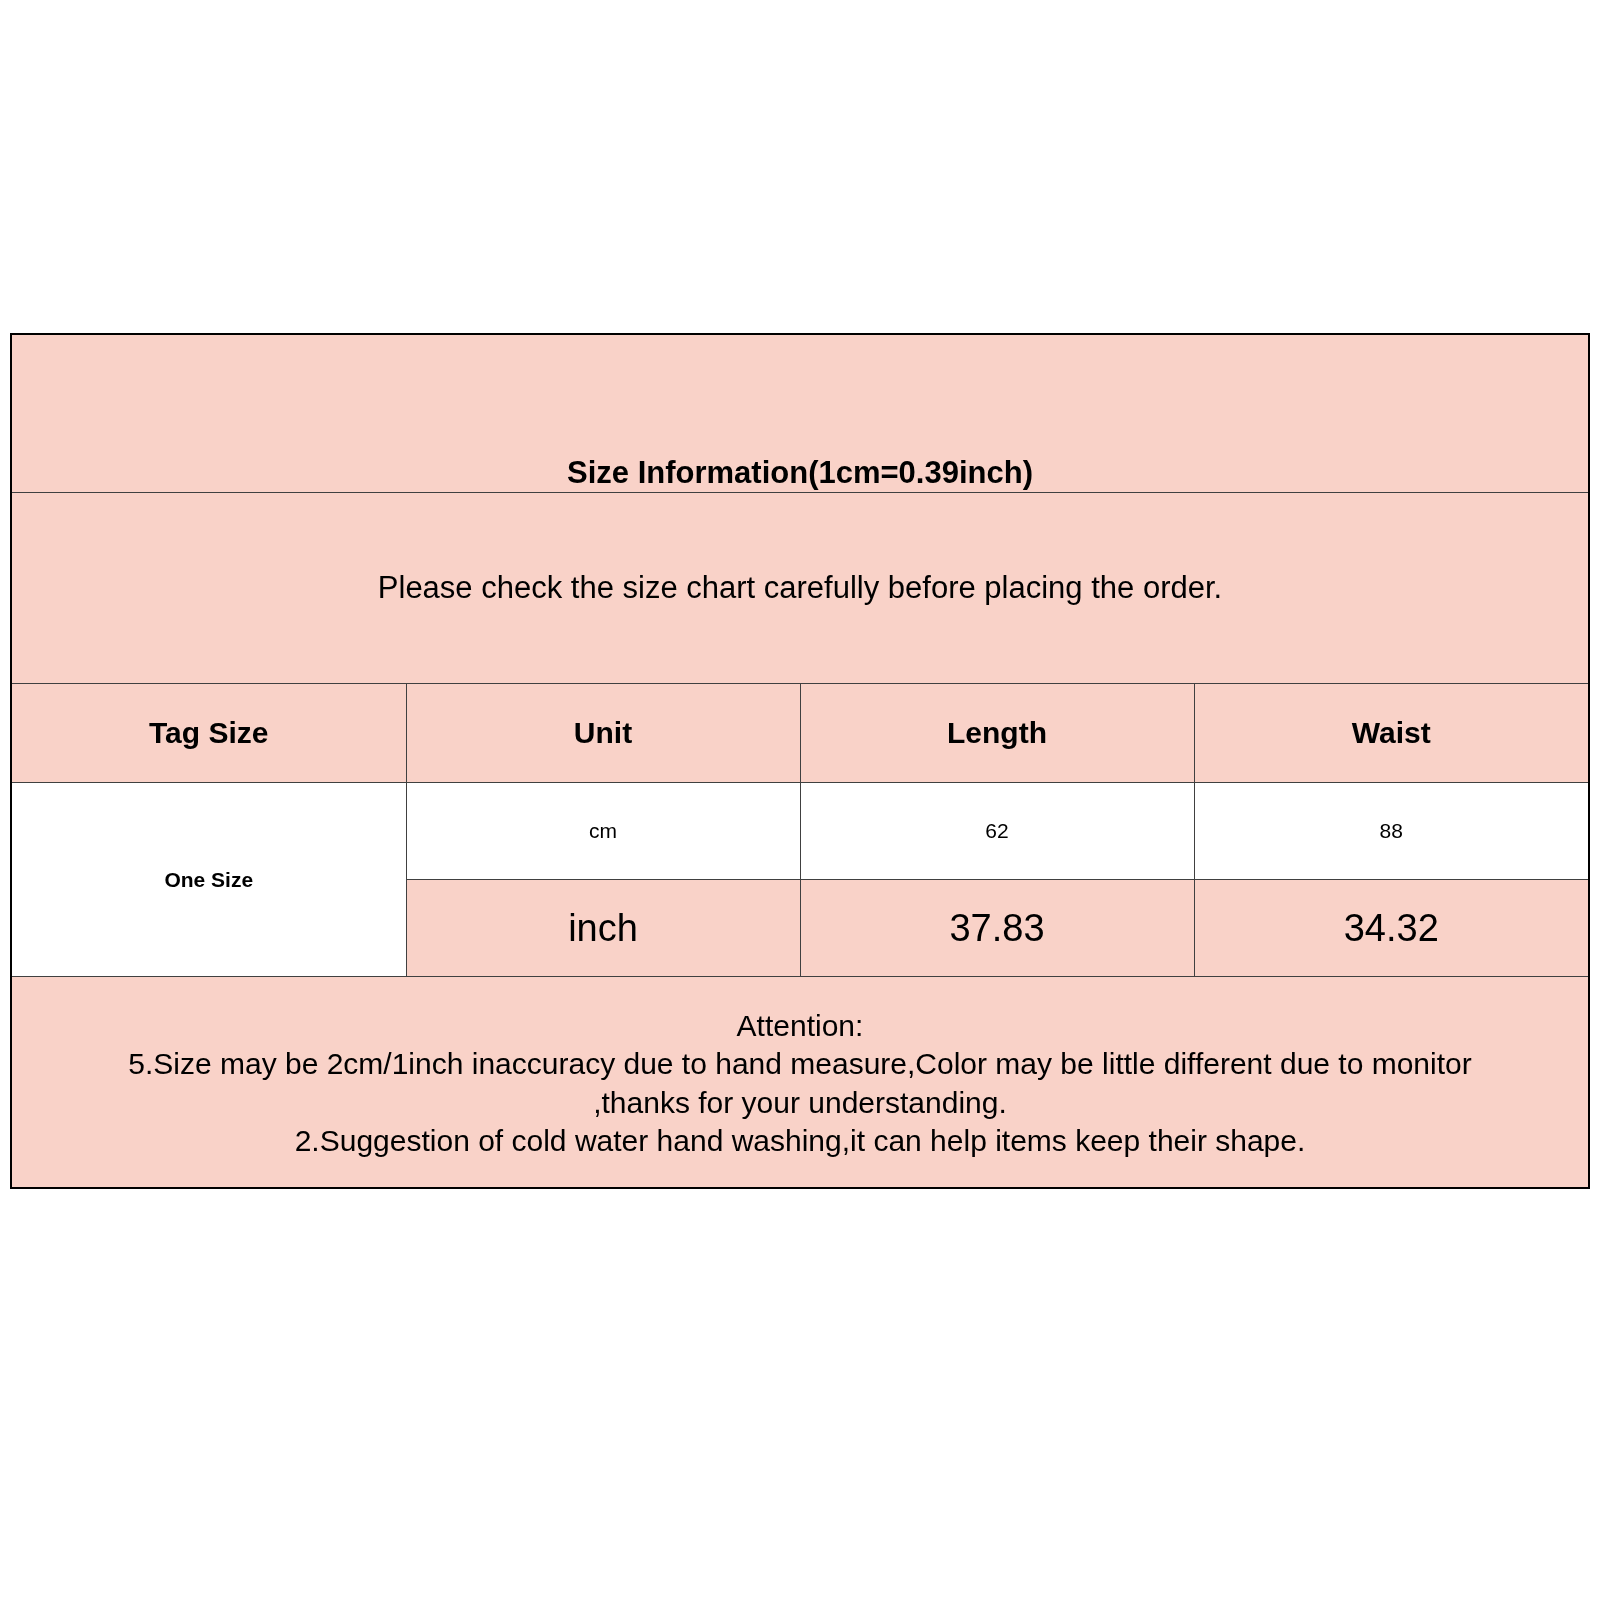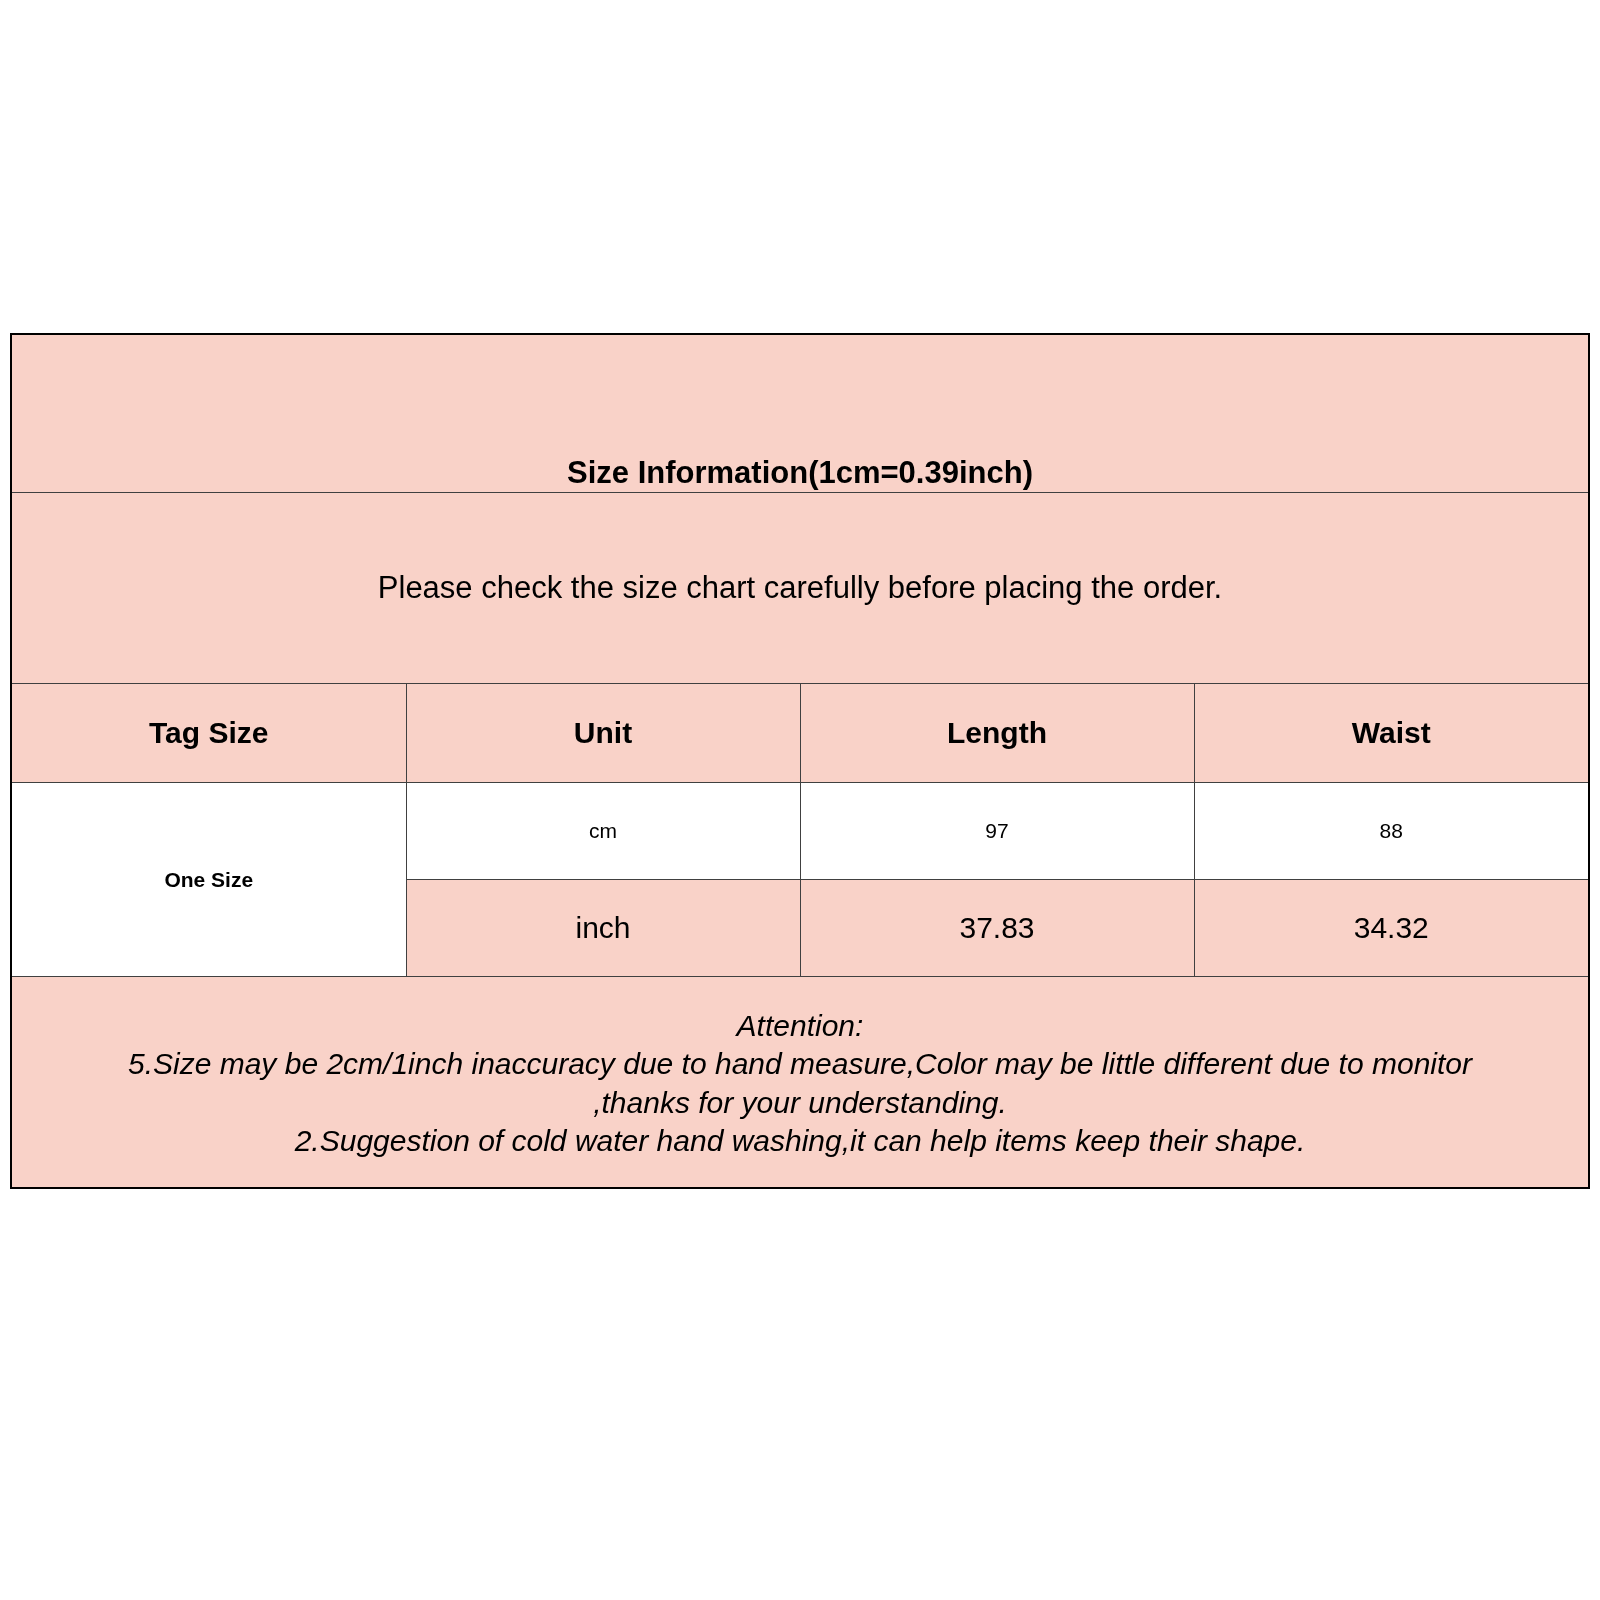--- a/index.html
+++ b/index.html
@@ -57,35 +57,35 @@
     font-weight: normal;
   }
   .header-cell {
     height: 96px;
     font-size: 30px;
     font-weight: bold;
     border-radius: 13px;
   }
   .data-cell {
     height: 94px;
-    font-size: 30px;
+    font-size: 38px;
     font-weight: normal;
   }
   .white-cell {
     background: #ffffff !important;
     font-size: 21px;
     font-weight: bold;
   }
   .attention-cell {
     padding: 30px 8px 26px 8px;
     text-align: left;
     font-size: 30px;
     line-height: 1.28;
   }
-  .attention-cell div { white-space: pre-wrap; font-style: italic; }
+  .attention-cell div { white-space: pre-wrap; }
 </style>
 </head>
 <body>
 
 <div id="page">
   <div class="chart-wrap">
     <table class="size-table">
       <tbody>
           <tr>
         <td class="title-cell" colspan="4">Size Information(1cm=0.39inch)</td>
@@ -95,21 +95,21 @@
       </tr>
       <tr>
         <td class="header-cell" style="width:23.2%">Tag Size</td>
         <td class="header-cell" style="width:25.4%">Unit</td>
         <td class="header-cell" style="width:25.4%">Length</td>
         <td class="header-cell" style="width:26%">Waist</td>
       </tr>
       <tr>
         <td class="white-cell" rowspan="2">One Size</td>
         <td class="data-cell white-cell" style="font-weight:normal">cm</td>
-        <td class="data-cell white-cell" style="font-weight:normal">97</td>
+        <td class="data-cell white-cell" style="font-weight:normal">62</td>
         <td class="data-cell white-cell" style="font-weight:normal">88</td>
       </tr>
       <tr>
         <td class="data-cell">inch</td>
         <td class="data-cell">37.83</td>
         <td class="data-cell">34.32</td>
       </tr>
       <tr>
         <td class="attention-cell" colspan="4">
           <div>Attention:</div>

